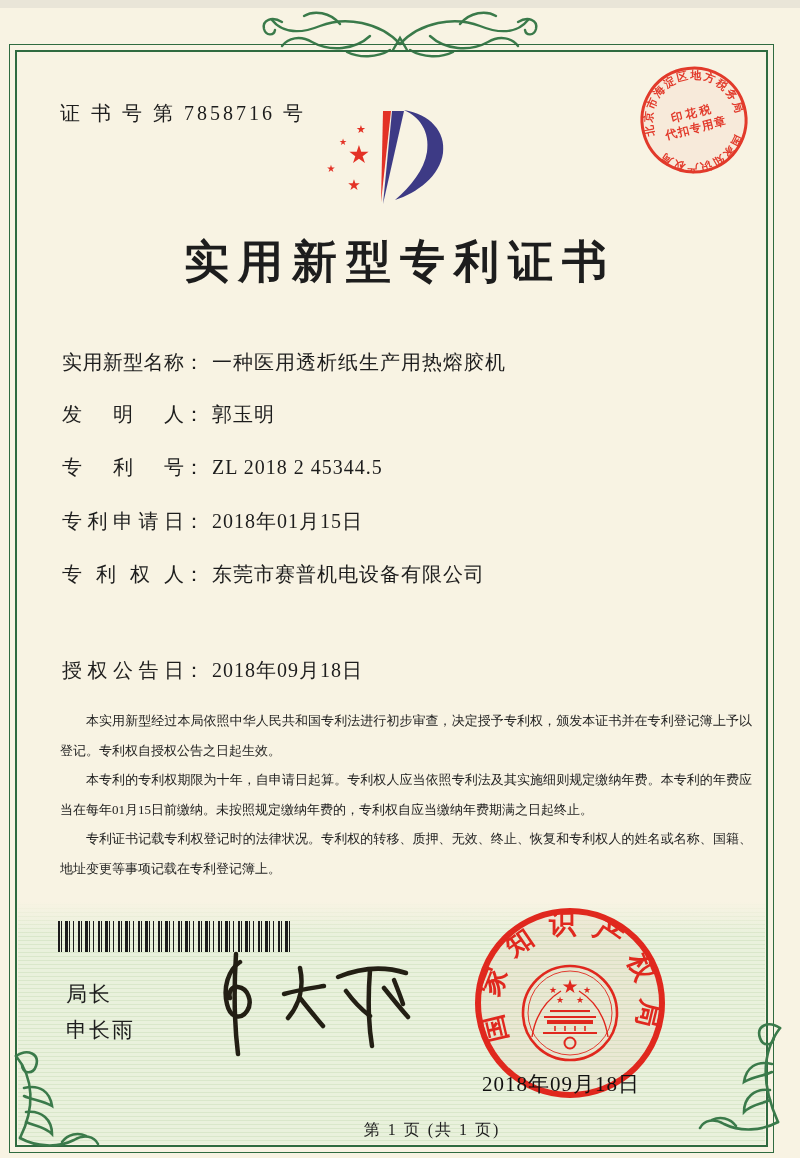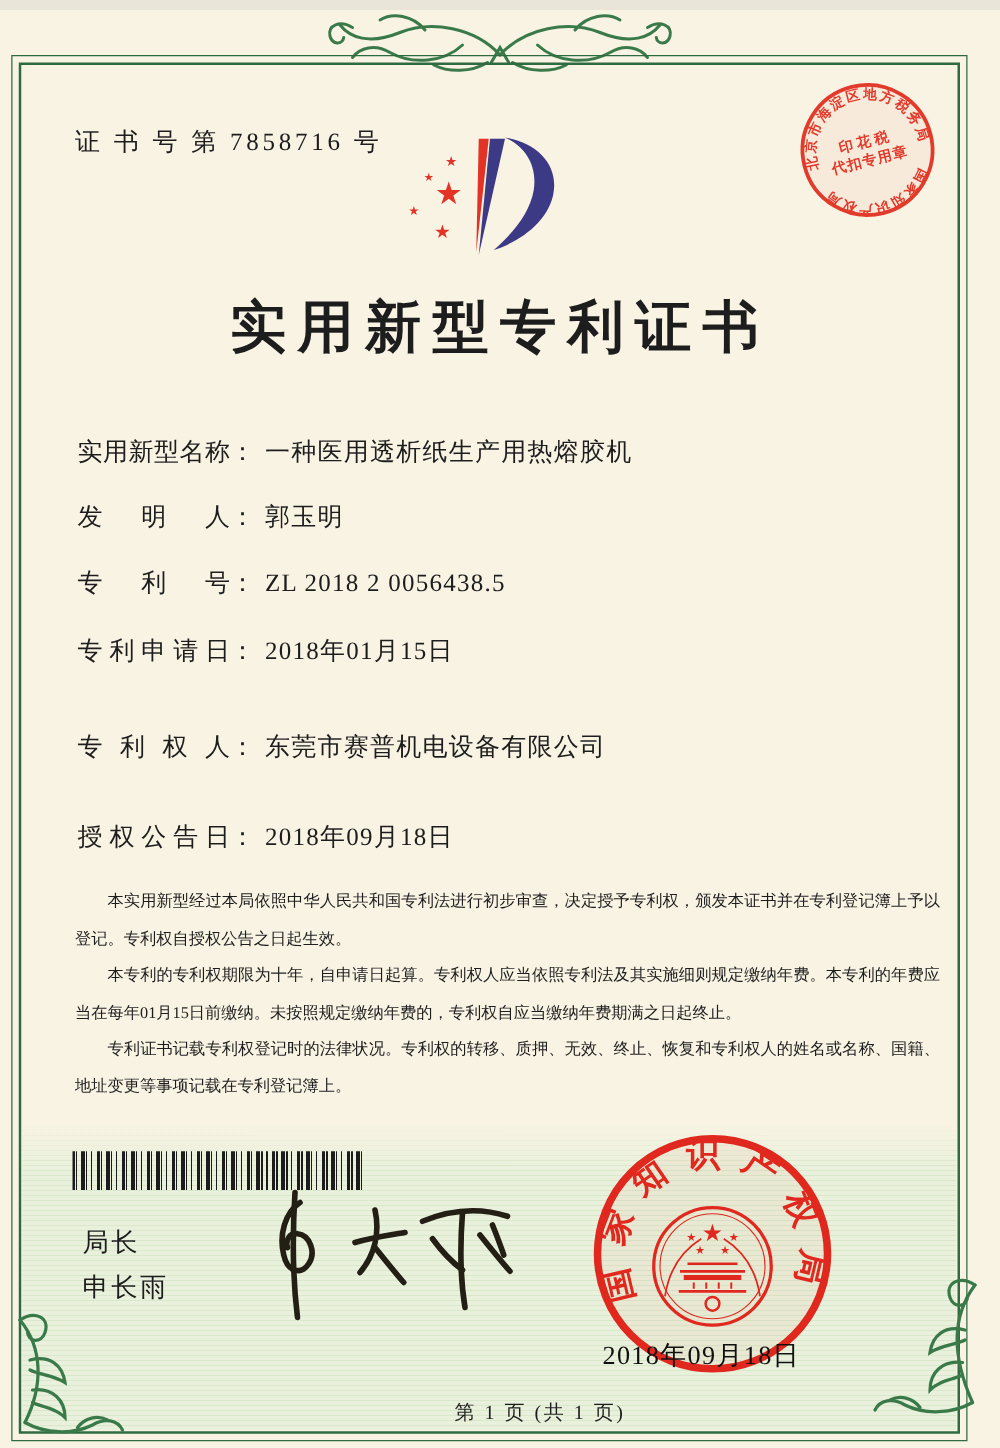--- a/index.html
+++ b/index.html
@@ -116,26 +116,26 @@
 
   <div class="title">实用新型专利证书</div>
 
   <div class="row" style="top:340px">
     <span class="flabel">实用新型名称</span><span class="fcolon">：</span><span class="fvalue">一种医用透析纸生产用热熔胶机</span>
   </div>
   <div class="row" style="top:392px">
     <span class="flabel">发明人</span><span class="fcolon">：</span><span class="fvalue">郭玉明</span>
   </div>
   <div class="row" style="top:445px">
-    <span class="flabel">专利号</span><span class="fcolon">：</span><span class="fvalue">ZL 2018 2 0056438.5</span>
+    <span class="flabel">专利号</span><span class="fcolon">：</span><span class="fvalue">ZL 2018 2 45344.5</span>
   </div>
   <div class="row" style="top:499px">
     <span class="flabel">专利申请日</span><span class="fcolon">：</span><span class="fvalue">2018年01月15日</span>
   </div>
-  <div class="row" style="top:576px">
+  <div class="row" style="top:552px">
     <span class="flabel">专利权人</span><span class="fcolon">：</span><span class="fvalue">东莞市赛普机电设备有限公司</span>
   </div>
   <div class="row" style="top:648px">
     <span class="flabel">授权公告日</span><span class="fcolon">：</span><span class="fvalue">2018年09月18日</span>
   </div>
 
   <div class="body-text">
     <p>本实用新型经过本局依照中华人民共和国专利法进行初步审查，决定授予专利权，颁发本证书并在专利登记簿上予以登记。专利权自授权公告之日起生效。</p>
     <p>本专利的专利权期限为十年，自申请日起算。专利权人应当依照专利法及其实施细则规定缴纳年费。本专利的年费应当在每年01月15日前缴纳。未按照规定缴纳年费的，专利权自应当缴纳年费期满之日起终止。</p>
     <p>专利证书记载专利权登记时的法律状况。专利权的转移、质押、无效、终止、恢复和专利权人的姓名或名称、国籍、地址变更等事项记载在专利登记簿上。</p>

